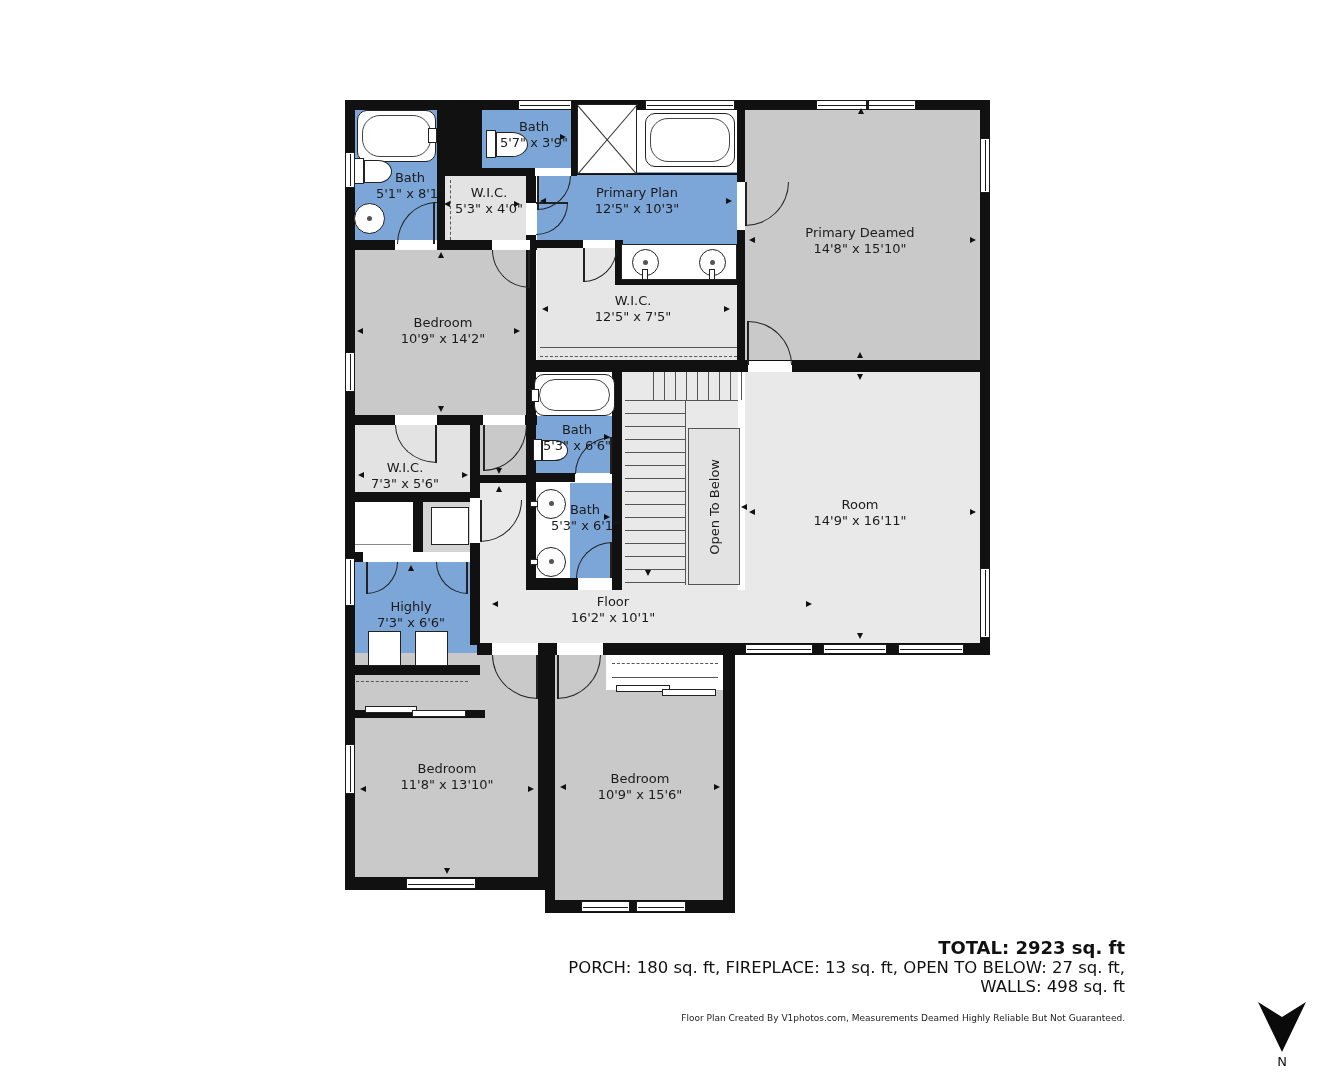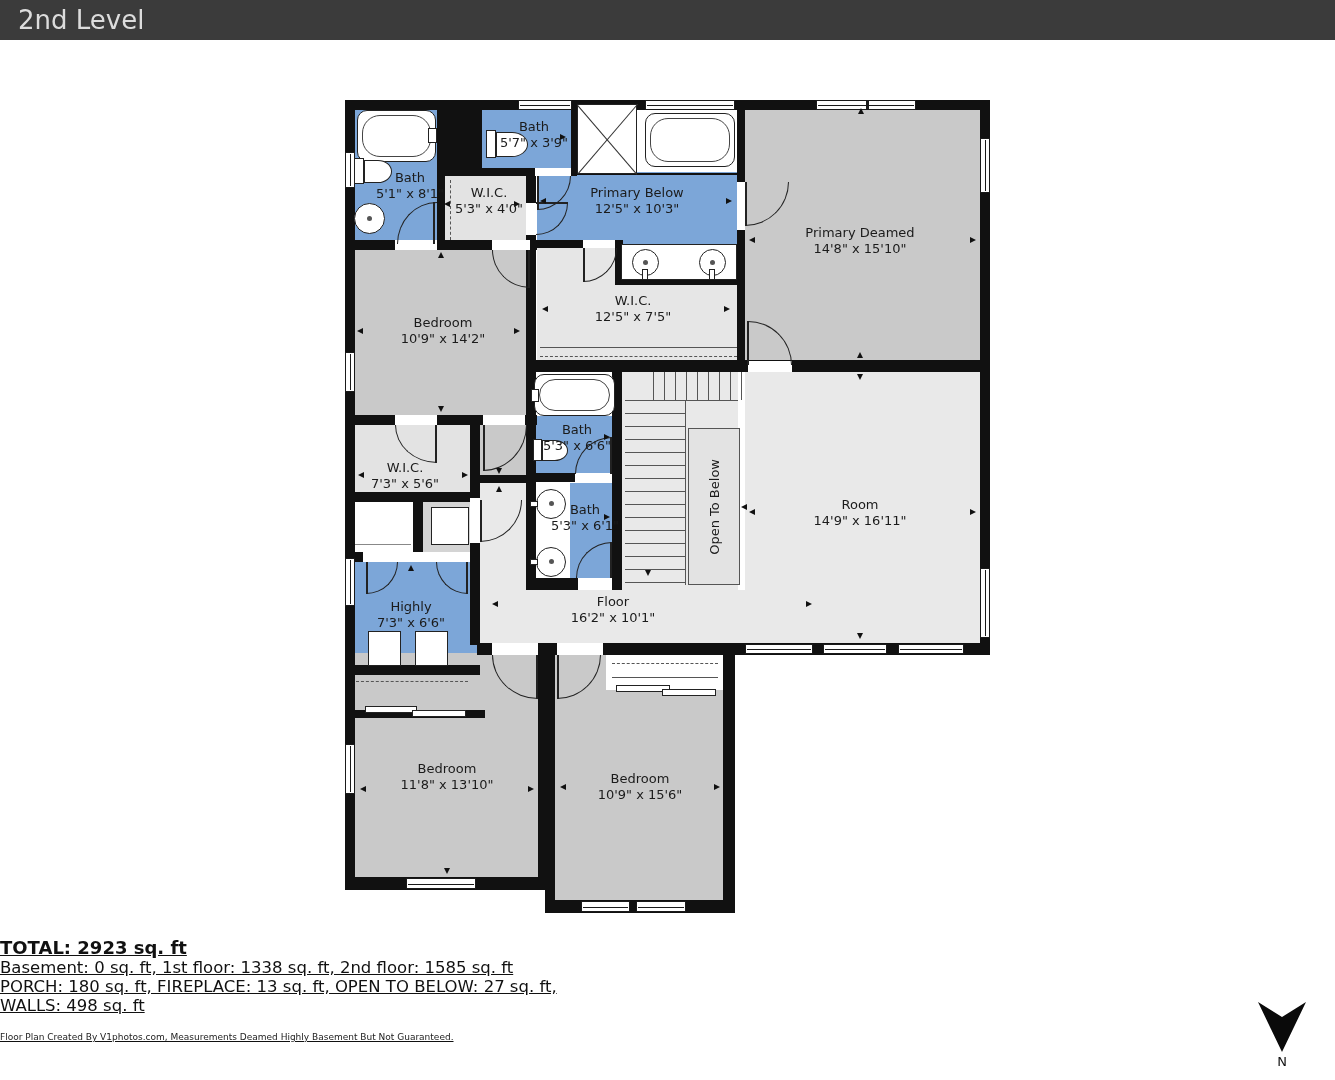--- a/index.html
+++ b/index.html
@@ -40,37 +40,34 @@
   .ar-u{border-bottom:6px solid #111;border-left:3.5px solid transparent;border-right:3.5px solid transparent;}
   .ar-d{border-top:6px solid #111;border-left:3.5px solid transparent;border-right:3.5px solid transparent;}
   .tl{background:#555;}
   .dash{border-top:1px dashed #555;}
   .dashv{border-left:1px dashed #555;}
   .sline{background:#555;height:1px;}
   .xline{height:0;border-top:1.2px solid #333;transform-origin:0 0;}
   #otb{position:absolute;left:688px;top:428px;width:50px;height:155px;background:#e3e3e3;border:1px solid #555;
        display:flex;align-items:center;justify-content:center;}
   #otb span{writing-mode:vertical-rl;transform:rotate(180deg);font-size:13px;color:#1b1b1b;white-space:nowrap;}
-  #footer{position:absolute;left:0;top:938px;width:1125px;text-align:left;color:#111;text-decoration:underline;}
+  #footer{position:absolute;left:0;top:938px;width:1125px;text-align:right;color:#111;}
   #footer .f1{font-size:18px;font-weight:bold;line-height:20px;}
   #footer .fl{font-size:16.5px;line-height:19px;}
   #footer .fd{font-size:9px;margin-top:17px;color:#222;}
   #compass{position:absolute;left:1258px;top:1002px;width:48px;height:72px;}
   #compass .shape{position:absolute;left:0;top:0;width:48px;height:50px;background:#0a0a0a;
        clip-path:polygon(0 0,50% 30%,100% 0,50% 100%);}
   #compass .n{position:absolute;left:0;top:52px;width:48px;text-align:center;font-size:13px;color:#111;}
 </style>
 </head>
 <body>
 
 <div id="page">
 
-  <div id="hdr">
-    <div class="t">2nd Level</div>
-  </div>
 
   <div class="fill blue" style="left:352px;top:103px;width:85px;height:142px"></div>
   <div class="fill blue" style="left:482px;top:103px;width:91px;height:67px"></div>
   <div class="fill white" style="left:573px;top:103px;width:164px;height:72px"></div>
   <div class="fill blue" style="left:537px;top:172px;width:200px;height:76px"></div>
   <div class="fill wic" style="left:442px;top:176px;width:88px;height:66px"></div>
   <div class="fill" style="left:537px;top:247px;width:200px;height:115px;background:#e6e6e6"></div>
   <div class="fill bed" style="left:745px;top:108px;width:235px;height:257px"></div>
   <div class="fill bed" style="left:353px;top:248px;width:174px;height:170px"></div>
   <div class="fill bed" style="left:480px;top:423px;width:47px;height:54px"></div>
@@ -343,21 +340,21 @@
   </div>
   <div class="lbl" style="left:489px;top:201px">
     <div>W.I.C.</div>
     <div>5'3" x 4'0"</div>
   </div>
   <div class="lbl" style="left:534px;top:135px">
     <div>Bath</div>
     <div>5'7" x 3'9"</div>
   </div>
   <div class="lbl" style="left:637px;top:201px">
-    <div>Primary Below</div>
+    <div>Primary Plan</div>
     <div>12'5" x 10'3"</div>
   </div>
   <div class="lbl" style="left:860px;top:241px">
     <div>Primary Deamed</div>
     <div>14'8" x 15'10"</div>
   </div>
   <div class="lbl" style="left:443px;top:331px">
     <div>Bedroom</div>
     <div>10'9" x 14'2"</div>
   </div>
@@ -393,24 +390,23 @@
     <div>Bedroom</div>
     <div>11'8" x 13'10"</div>
   </div>
   <div class="lbl" style="left:640px;top:787px">
     <div>Bedroom</div>
     <div>10'9" x 15'6"</div>
   </div>
 
   <div id="footer">
     <div class="f1">TOTAL: 2923 sq. ft</div>
-    <div class="fl">Basement: 0 sq. ft, 1st floor: 1338 sq. ft, 2nd floor: 1585 sq. ft</div>
     <div class="fl">PORCH: 180 sq. ft, FIREPLACE: 13 sq. ft, OPEN TO BELOW: 27 sq. ft,</div>
     <div class="fl">WALLS: 498 sq. ft</div>
-    <div class="fd">Floor Plan Created By V1photos.com, Measurements Deamed Highly Basement But Not Guaranteed.</div>
+    <div class="fd">Floor Plan Created By V1photos.com, Measurements Deamed Highly Reliable But Not Guaranteed.</div>
   </div>
 
   <div id="compass">
     <div class="shape"></div>
     <div class="n">N</div>
   </div>
 
 </div>
 
 </body></html>

